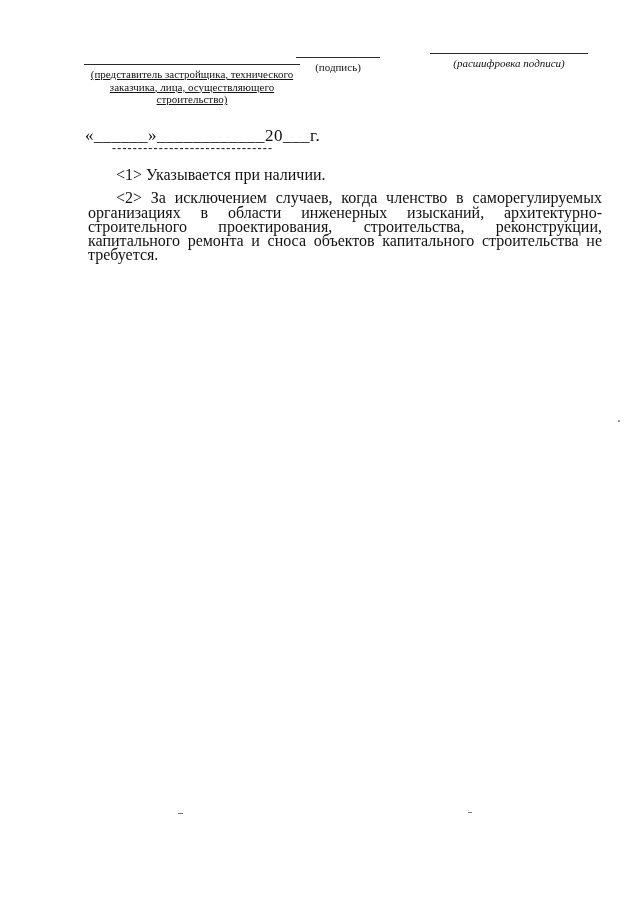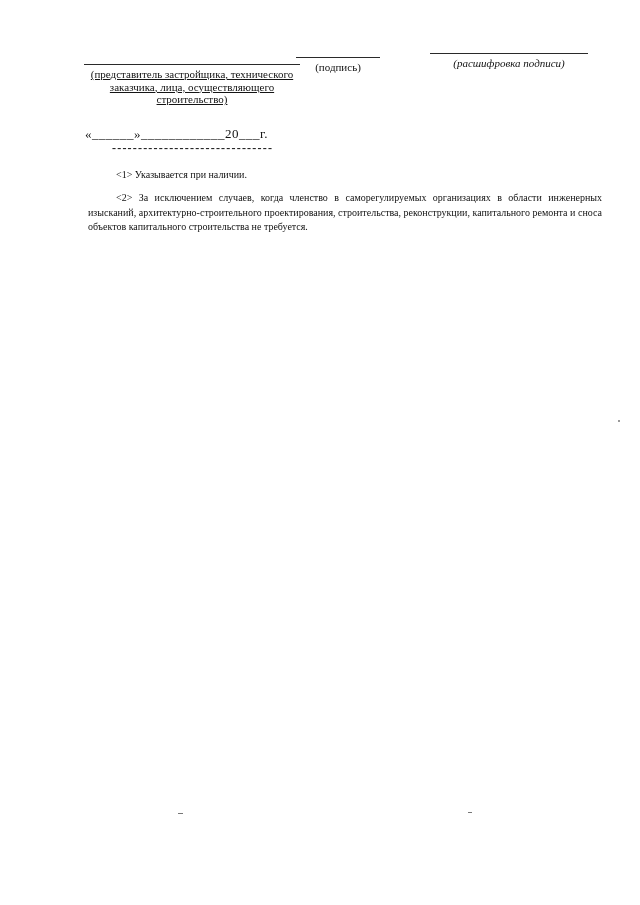--- a/index.html
+++ b/index.html
@@ -34,21 +34,21 @@
   }
   .sig-left  { left: 84px;  top: 64px; width: 216px; text-decoration: underline; }
   .sig-mid   { left: 296px; top: 57px; width: 84px;  }
   .sig-right { left: 430px; top: 53px; width: 158px; font-style: italic; }
 
   
   .date-line {
     position: absolute;
     left: 85px;
     top: 126px;
-    font-size: 13px;
+    font-size: 17px;
     letter-spacing: 0.5px;
     white-space: pre;
     color: #111;
   }
 
   
   .separator {
     position: absolute;
     left: 112px;
     top: 141px;
@@ -60,21 +60,21 @@
   }
 
   
   .footnotes {
     position: absolute;
     left: 88px;
     top: 168px;
     width: 514px;
   }
   .footnote {
-    font-size: 10px;
+    font-size: 16px;
     line-height: 14.3px;
     text-align: justify;
     text-indent: 28px;
     margin: 0 0 9px 0;
     color: #111;
   }
   .footnote .marker {
     white-space: nowrap;
   }
 

